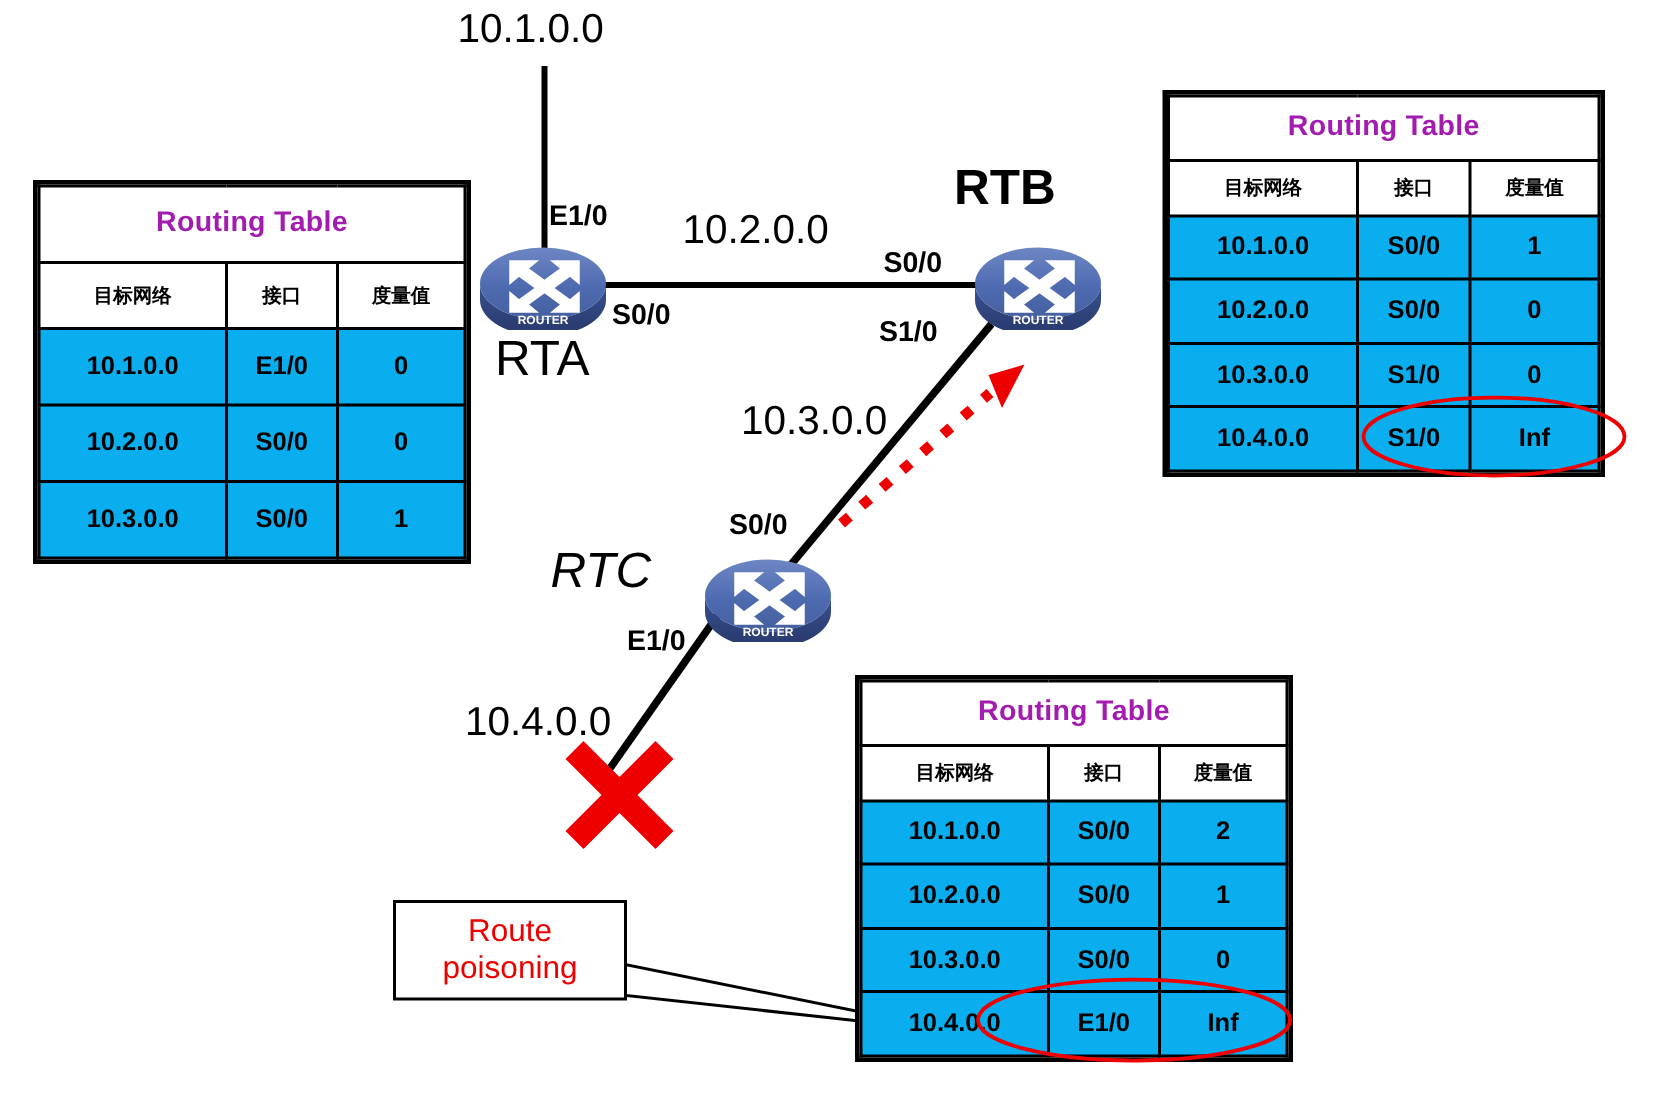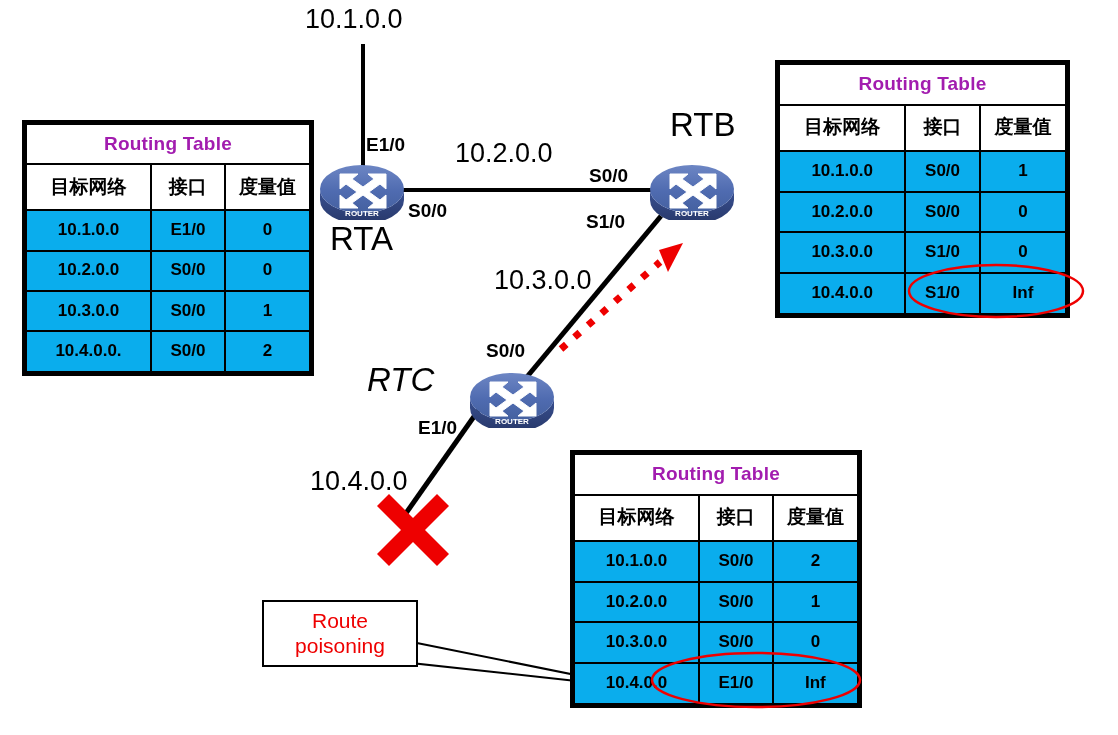--- a/index.html
+++ b/index.html
@@ -47,21 +47,21 @@
     font-size: 19px;
     color: #a21caf;
     background: #ffffff;
     border: 2px solid #000000;
     padding: 3px 0 4px 0;
     letter-spacing: 0.2px;
   }
   .rtable th.hdr {
     text-align: center;
     font-weight: bold;
-    font-size: 19px;
+    font-size: 13px;
     color: #000000;
     background: #ffffff;
     border: 2px solid #000000;
     padding: 3px 2px 4px 2px;
   }
   .rtable td.cell {
     text-align: center;
     font-weight: bold;
     font-size: 17px;
     color: #000000;
@@ -117,21 +117,21 @@
   #lbl-net-10400  { left: 310px; top: 468px; }
 
   #lbl-if-rta-e10 { left: 366px; top: 135px; }
   #lbl-if-rta-s00 { left: 408px; top: 201px; }
   #lbl-if-rtb-s00 { left: 589px; top: 166px; }
   #lbl-if-rtb-s10 { left: 586px; top: 212px; }
   #lbl-if-rtc-s00 { left: 486px; top: 341px; }
   #lbl-if-rtc-e10 { left: 418px; top: 418px; }
 
   #lbl-node-rta   { left: 330px; top: 222px; }
-  #lbl-node-rtb   { left: 670px; top: 108px; }
+  #lbl-node-rtb   { left: 636px; top: 108px; font-weight: bold; }
   #lbl-node-rtc   { left: 367px; top: 363px; font-style: italic; }
 
   
   #callout-route-poisoning {
     position: absolute;
     left: 262px;
     top: 600px;
     width: 156px;
     height: 67px;
     border: 2px solid #000000;
@@ -263,25 +263,20 @@
         <tr>
           <td class="cell">10.2.0.0</td>
           <td class="cell">S0/0</td>
           <td class="cell">0</td>
         </tr>
         <tr>
           <td class="cell">10.3.0.0</td>
           <td class="cell">S0/0</td>
           <td class="cell">1</td>
         </tr>
-        <tr>
-          <td class="cell">10.4.0.0.</td>
-          <td class="cell">S0/0</td>
-          <td class="cell">2</td>
-        </tr>
       </tbody>
     </table>
   </div>
 
   <div class="rtable" id="table-rtb">
     <table>
       <colgroup>
           <col class="c1">
           <col class="c2">
           <col class="c3">

